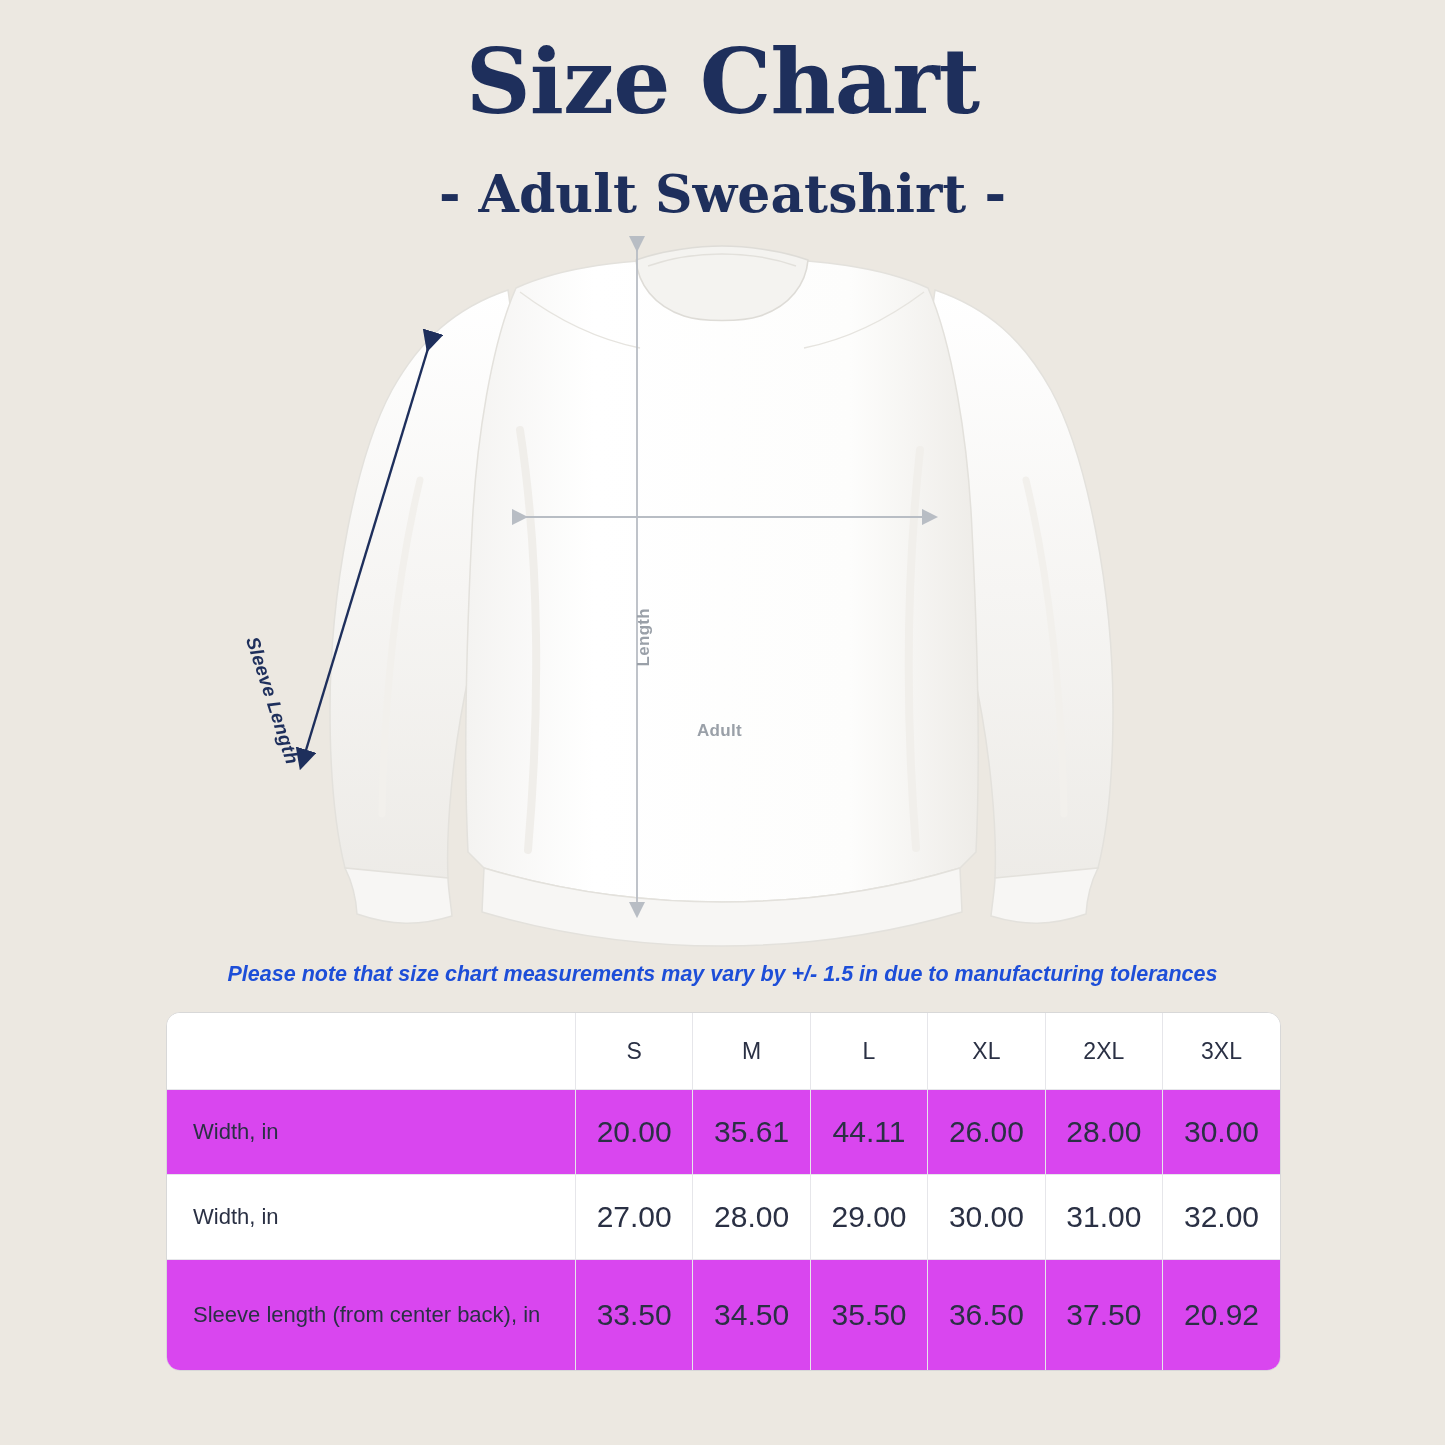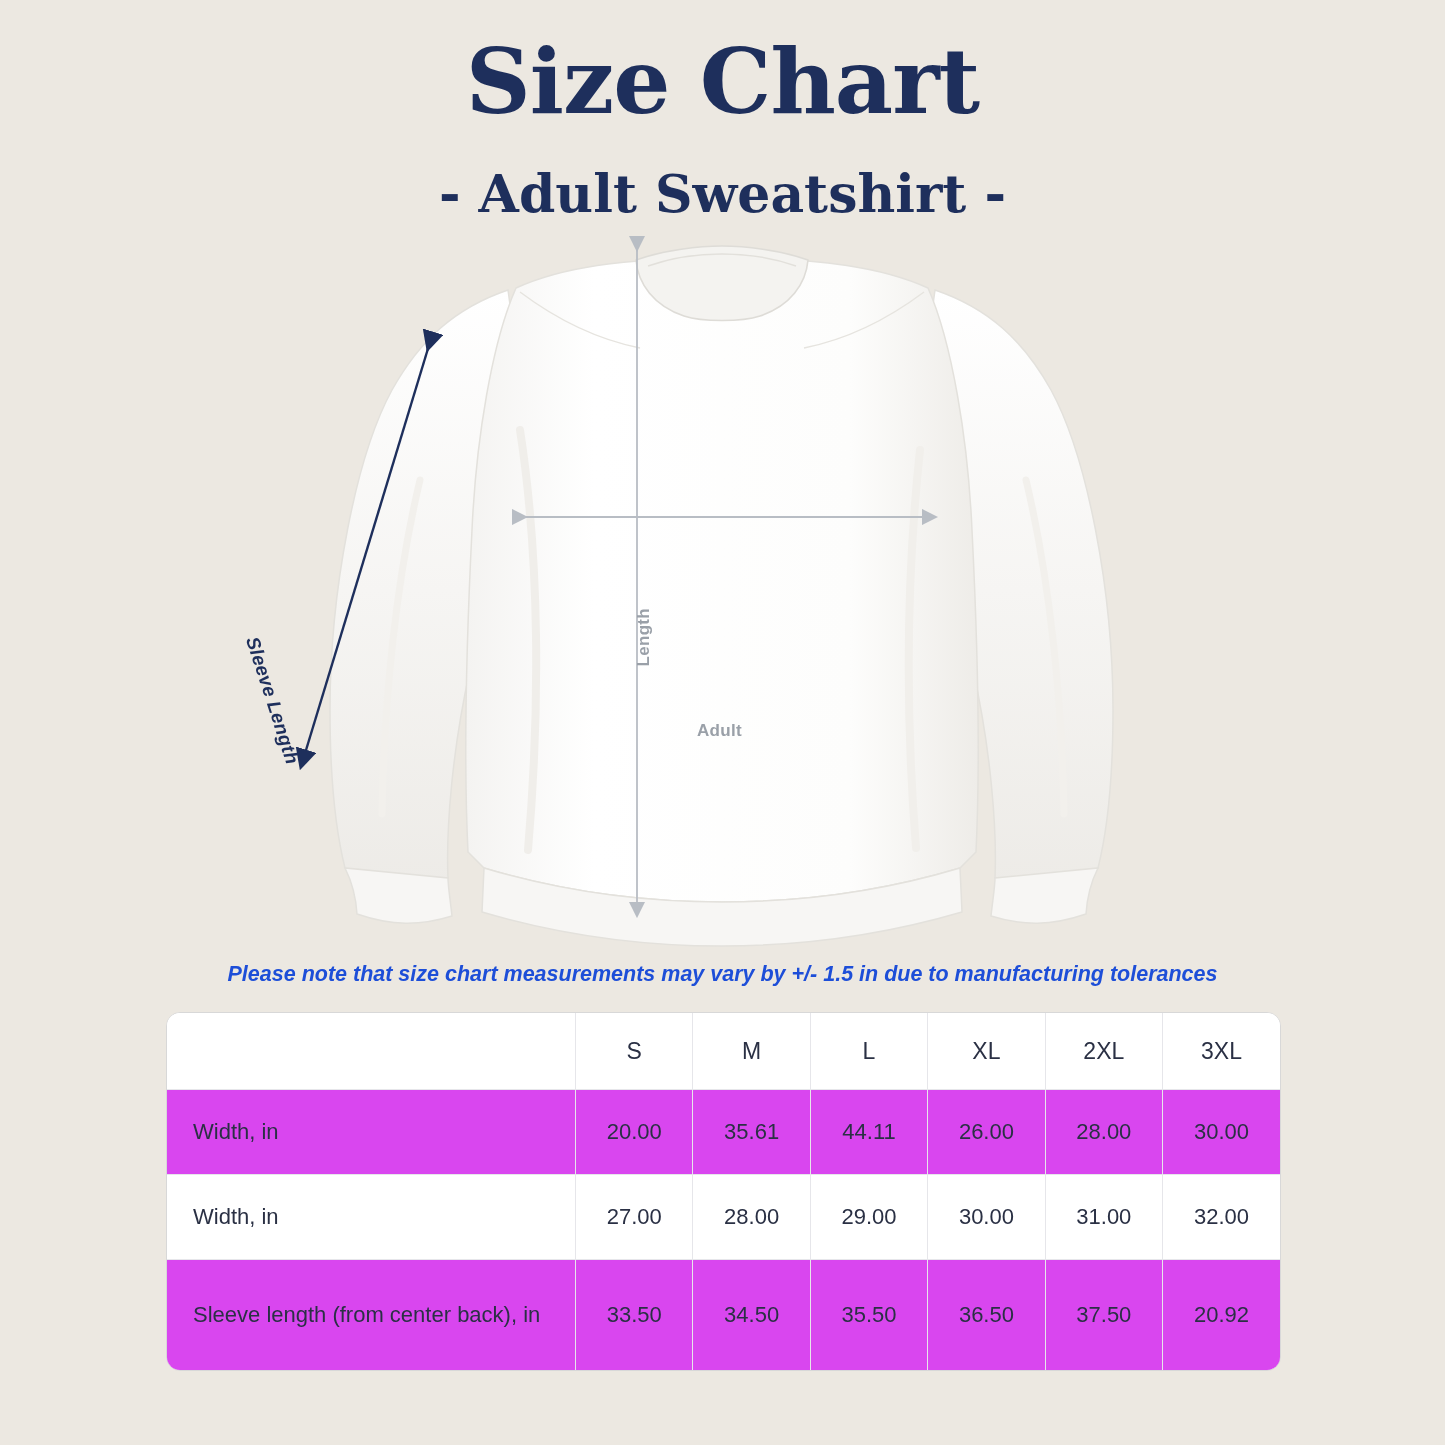--- a/index.html
+++ b/index.html
@@ -116,21 +116,21 @@
   }
   table {
     border-collapse: collapse;
     width: 100%;
     table-layout: fixed;
   }
   th, td {
     border-right: 1px solid #e6e6ea;
     border-bottom: 1px solid #e6e6ea;
     color: #2a3044;
-    font-size: 22px;
+    font-size: 30px;
     text-align: center;
     padding: 0;
     height: 84px;
     vertical-align: middle;
   }
   tr:last-child td { border-bottom: none; }
   th:last-child, td:last-child { border-right: none; }
 
   th.corner { border-right: 1px solid #e6e6ea; }
   .row-label {

